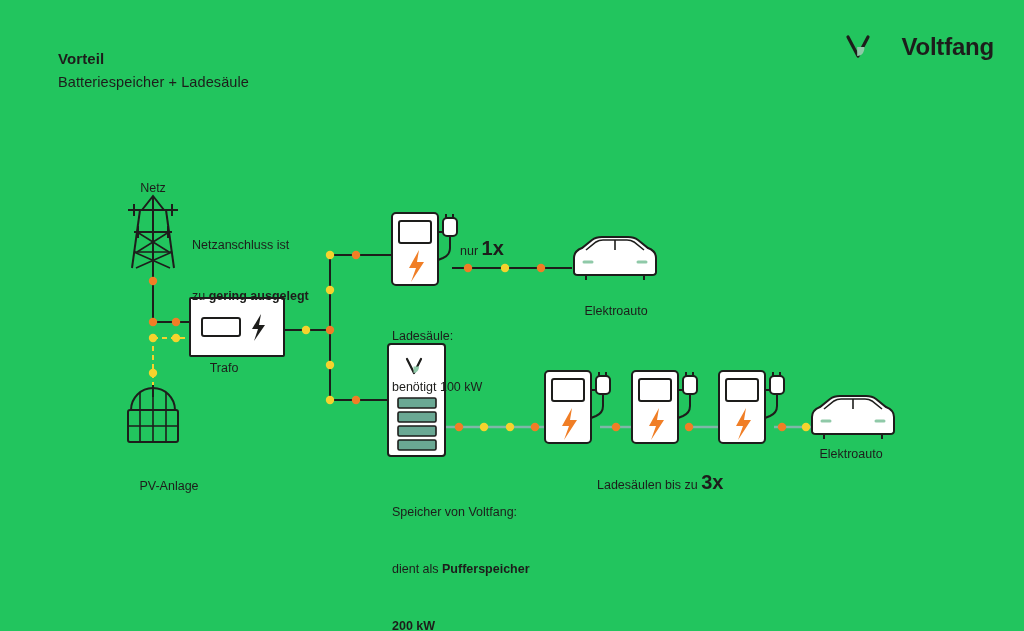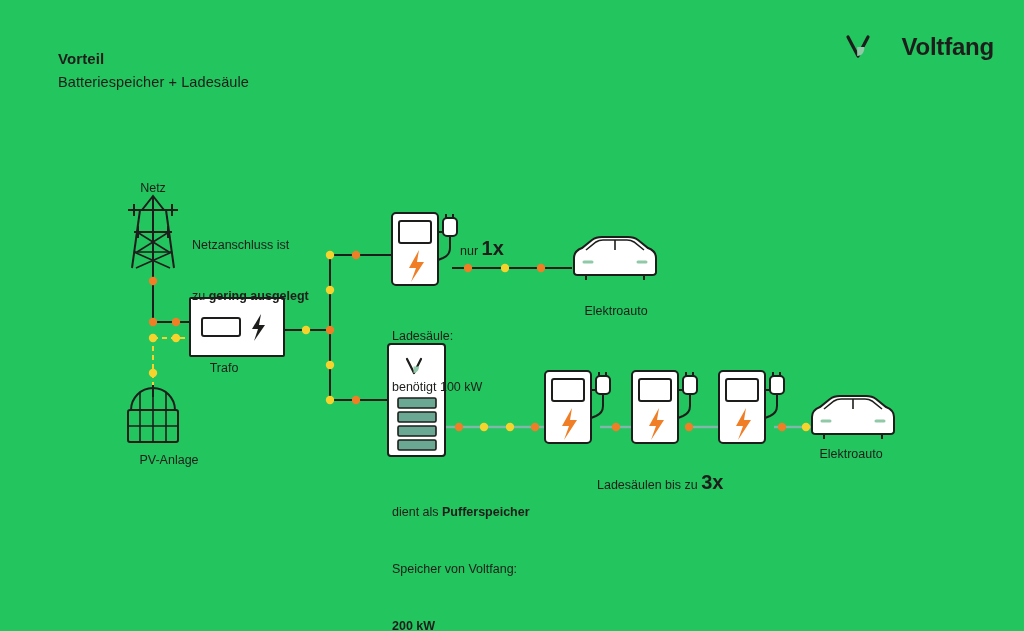--- a/index.html
+++ b/index.html
@@ -252,39 +252,39 @@
       <line x1="853" y1="399" x2="853" y2="409" stroke="#1d1d1b" stroke-width="1.6"></line>
       <line x1="822" y1="421" x2="830" y2="421" stroke="#8fc9a8" stroke-width="3" stroke-linecap="round"></line>
       <line x1="876" y1="421" x2="884" y2="421" stroke="#8fc9a8" stroke-width="3" stroke-linecap="round"></line>
       <line x1="824" y1="434" x2="824" y2="439" stroke="#1d1d1b" stroke-width="2"></line>
       <line x1="882" y1="434" x2="882" y2="439" stroke="#1d1d1b" stroke-width="2"></line>
     </g>
 
   </svg>
 
   <div class="lbl center" style="left:153px; top:180px;">Netz</div>
-  <div class="lbl center" style="left:155px; top:452px;padding-left:28px;">PV-Anlage</div>
+  <div class="lbl center" style="left:155px; top:478px;padding-left:28px;">PV-Anlage</div>
   <div class="lbl center" style="left:224px; top:360px;">Trafo</div>
 
   <div class="lbl" style="left:192px; top:203px;">
     <div>Netzanschluss ist</div>
     <div><span>zu </span><b>gering ausgelegt</b></div>
   </div>
 
   <div class="lbl" style="left:392px; top:294px;">
     <div>Ladesäule:</div>
     <div>benötigt 100 kW</div>
   </div>
 
   <div class="lbl" style="left:460px; top:240px;"><span>nur </span><b class="big">1x</b></div>
 
   <div class="lbl center" style="left:616px; top:303px;">Elektroauto</div>
   <div class="lbl center" style="left:851px; top:446px;">Elektroauto</div>
 
   <div class="lbl" style="left:392px; top:465px; line-height:19px;">
+    <div>Speicher von Voltfang:</div>
     <div><span>dient als </span><b>Pufferspeicher</b></div>
-    <div>Speicher von Voltfang:</div>
     <div><b>200 kW</b></div>
   </div>
 
   <div class="lbl" style="left:597px; top:474px;"><span>Ladesäulen bis zu </span><b class="big">3x</b></div>
 
 </div>
 
 </body></html>

